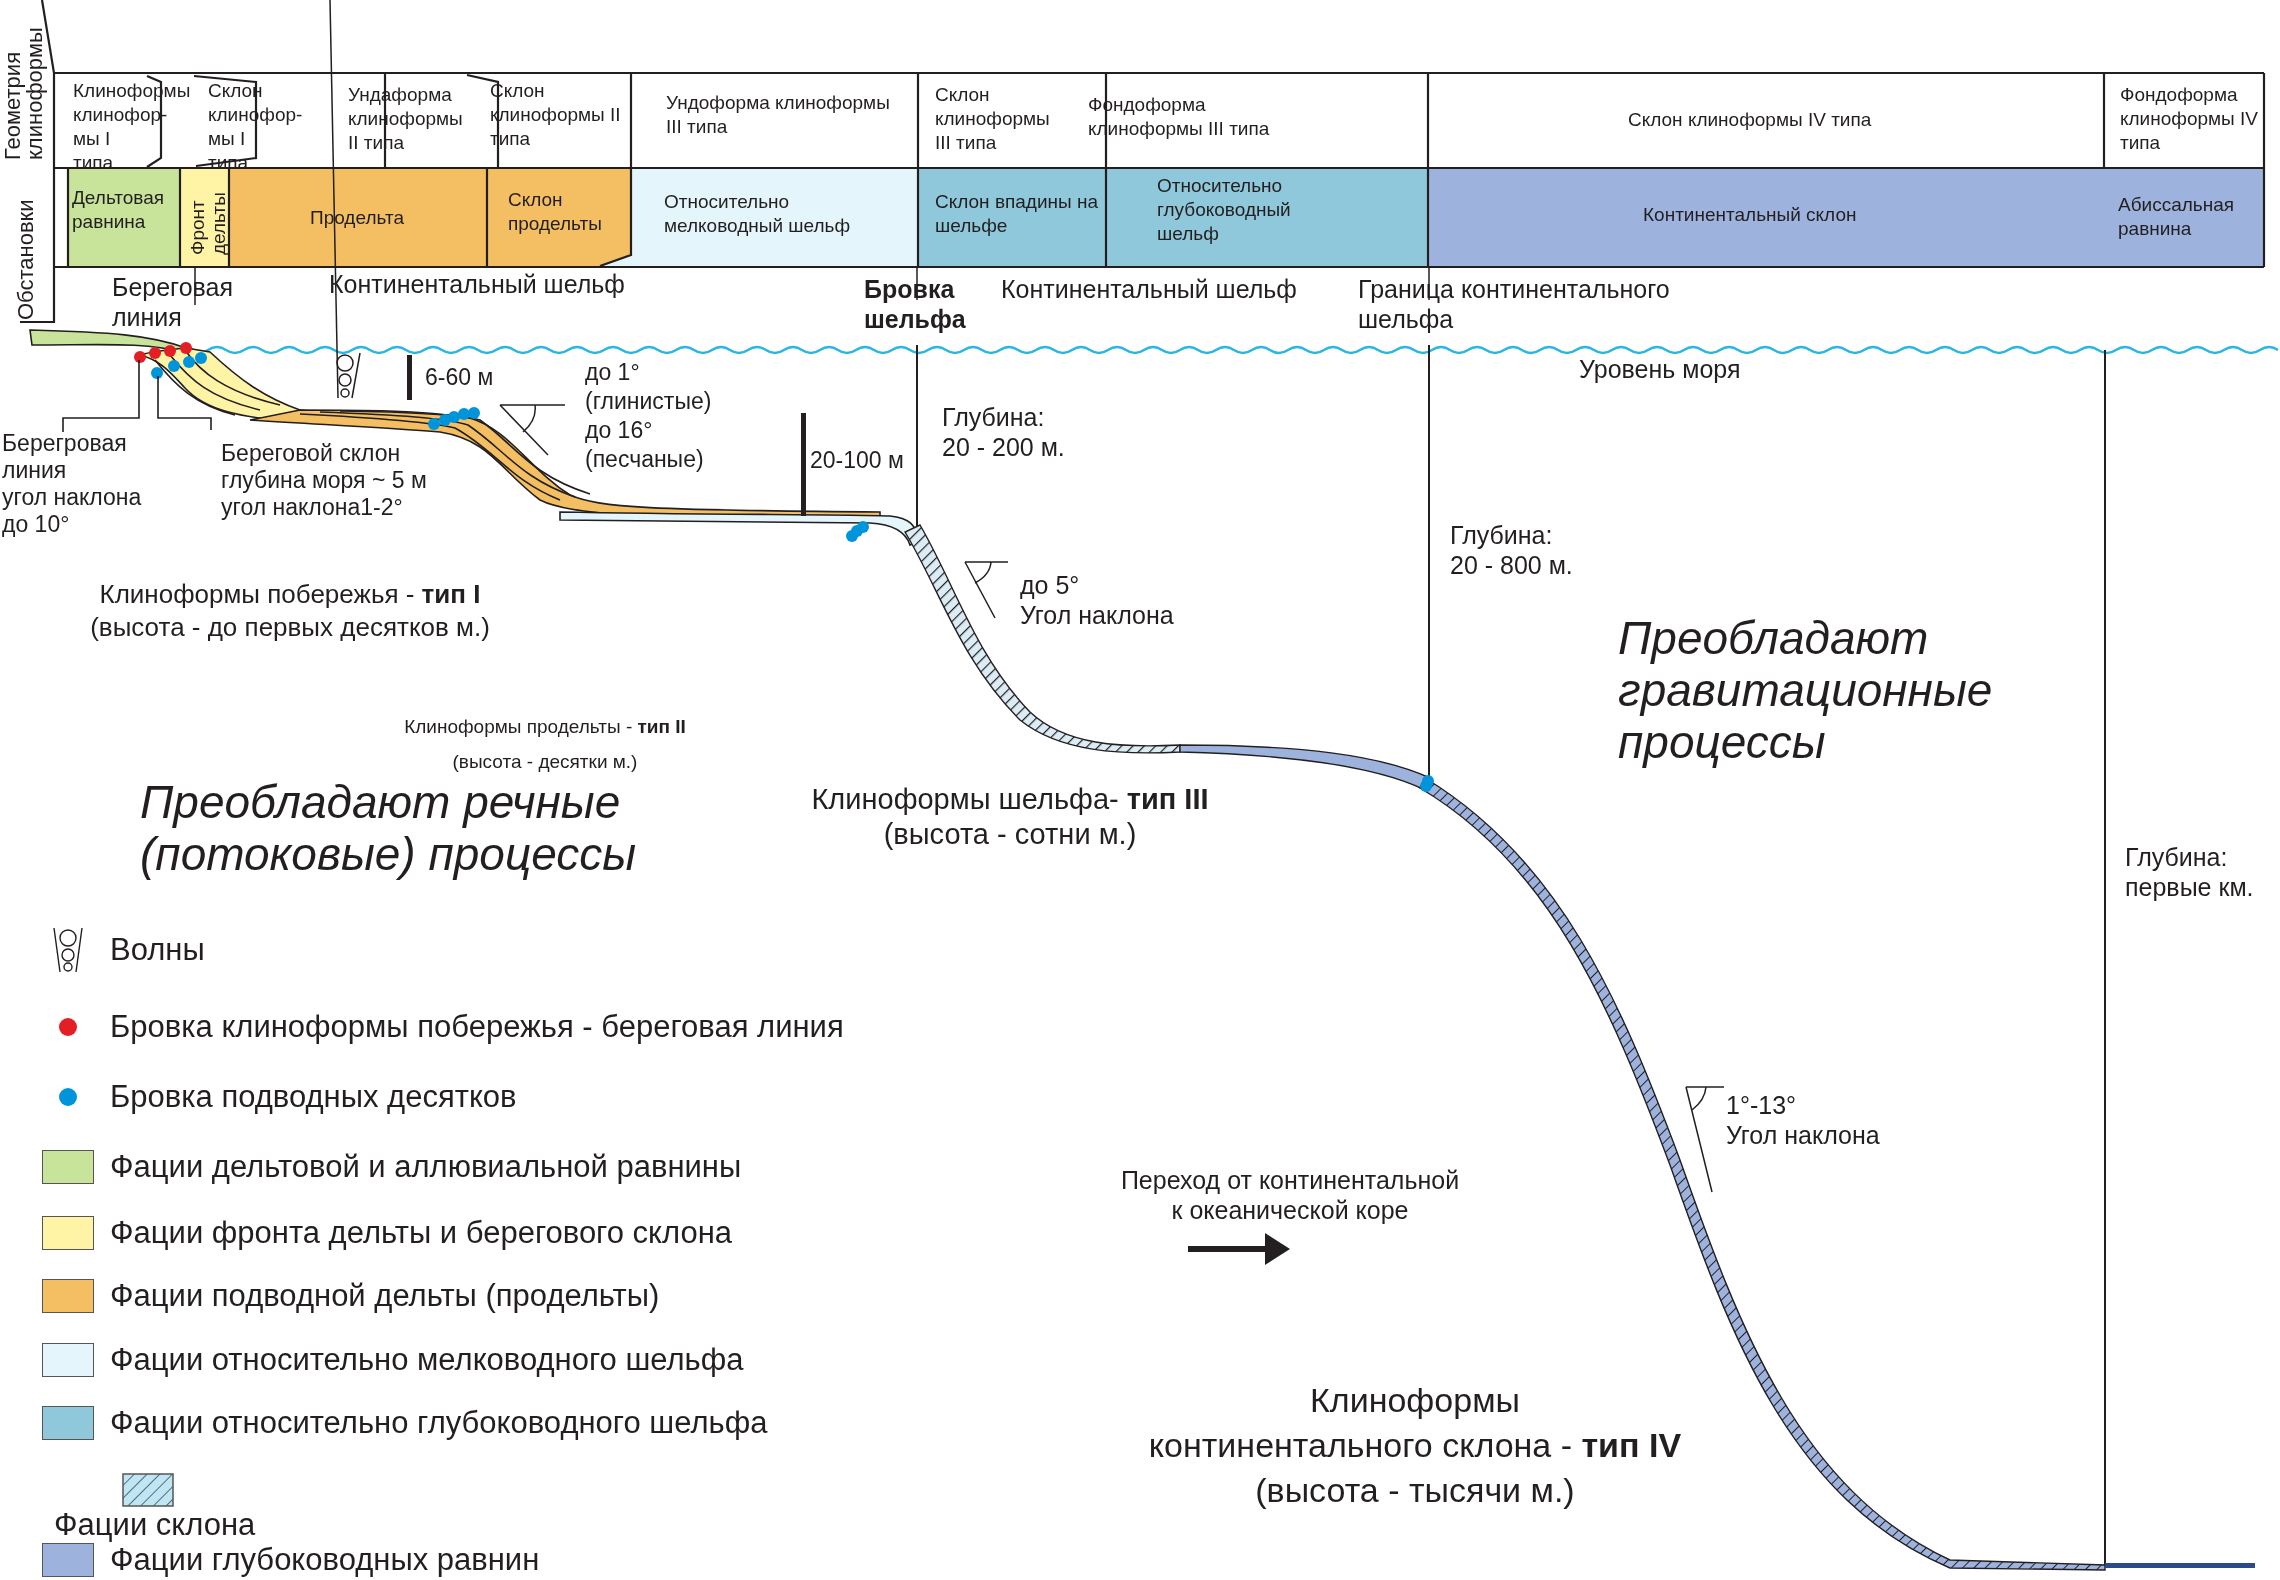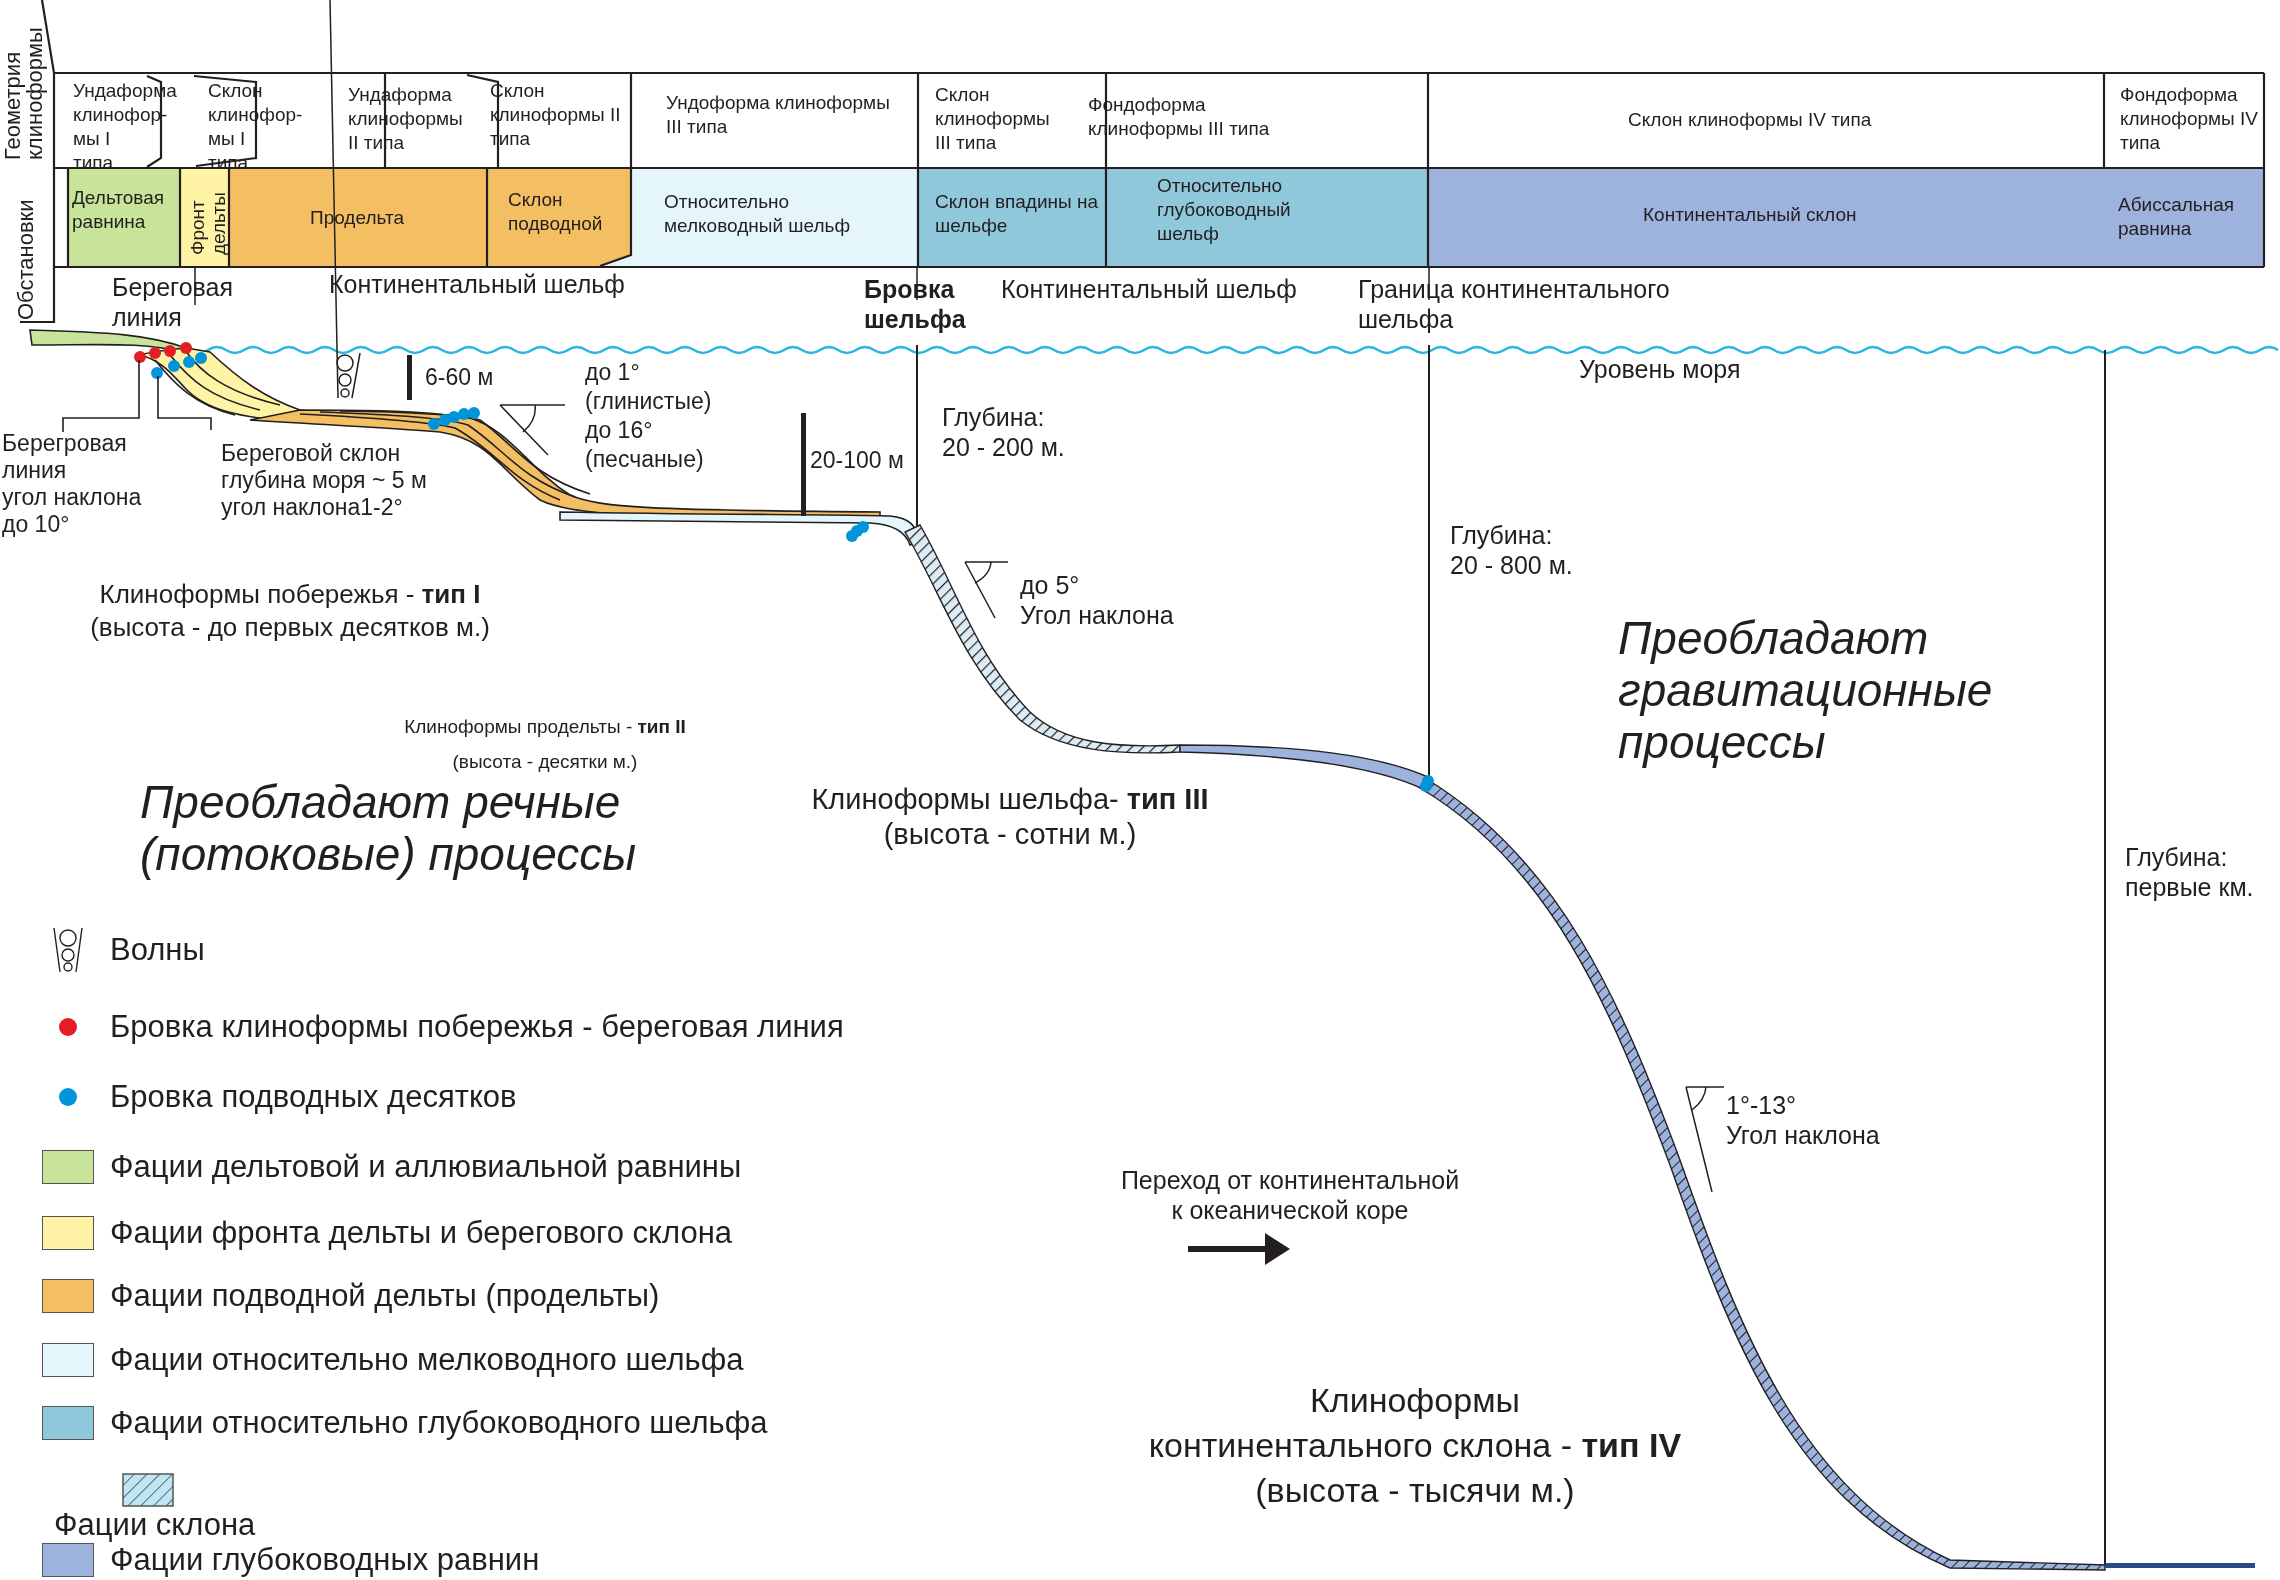--- a/index.html
+++ b/index.html
@@ -151,34 +151,34 @@
   </g>
 </svg>
 
 <div class="vert" style="left:2px;top:160px;width:160px;line-height:22px;white-space:normal;">
   <span>Геометрия клиноформы</span>
 </div>
 <div class="vert" style="left:13px;top:320px;">
   <span>Обстановки</span>
 </div>
 
-<div class="cell-text" style="left:73px;top:79px;width:80px;">Ундаформа клинофор-мы I типа</div>
+<div class="cell-text" style="left:73px;top:79px;width:80px;">Клиноформы клинофор-мы I типа</div>
 <div class="cell-text" style="left:208px;top:79px;width:80px;">Склон клинофор-мы I типа</div>
 <div class="cell-text" style="left:348px;top:83px;width:130px;">Ундаформа клиноформы II типа</div>
 <div class="cell-text" style="left:490px;top:79px;width:140px;">Склон клиноформы II типа</div>
 <div class="cell-text" style="left:666px;top:91px;width:230px;">Ундоформа клиноформы III типа</div>
 <div class="cell-text" style="left:935px;top:83px;width:125px;">Склон клиноформы III типа</div>
 <div class="cell-text" style="left:1088px;top:93px;width:230px;">Фондоформа клиноформы III типа</div>
 <div class="cell-text" style="left:1628px;top:108px;width:300px;">Склон клиноформы IV типа</div>
 <div class="cell-text" style="left:2120px;top:83px;width:140px;">Фондоформа клиноформы IV типа</div>
 
 <div class="cell-text" style="left:72px;top:186px;width:108px;">Дельтовая равнина</div>
 <div class="vert" style="left:187px;top:255px;width:80px;font-size:19px;line-height:21px;white-space:normal;">Фронт дельты</div>
 <div class="cell-text" style="left:310px;top:206px;">Продельта</div>
-<div class="cell-text" style="left:508px;top:188px;width:110px;">Склон подводной</div>
+<div class="cell-text" style="left:508px;top:188px;width:110px;">Склон продельты</div>
 <div class="cell-text" style="left:664px;top:190px;width:240px;">Относительно мелководный шельф</div>
 <div class="cell-text" style="left:935px;top:190px;width:170px;">Склон впадины на шельфе</div>
 <div class="cell-text" style="left:1157px;top:174px;width:180px;">Относительно глубоководный шельф</div>
 <div class="cell-text" style="left:1643px;top:203px;">Континентальный склон</div>
 <div class="cell-text" style="left:2118px;top:193px;width:140px;">Абиссальная равнина</div>
 
 <div class="lbl" style="left:112px;top:272px;width:140px;white-space:normal;">Береговая линия</div>
 <div class="lbl" style="left:329px;top:269px;">Континентальный шельф</div>
 <div class="lbl" style="left:864px;top:274px;width:110px;white-space:normal;font-weight:bold;">Бровка шельфа</div>
 <div class="lbl" style="left:1001px;top:274px;">Континентальный шельф</div>

